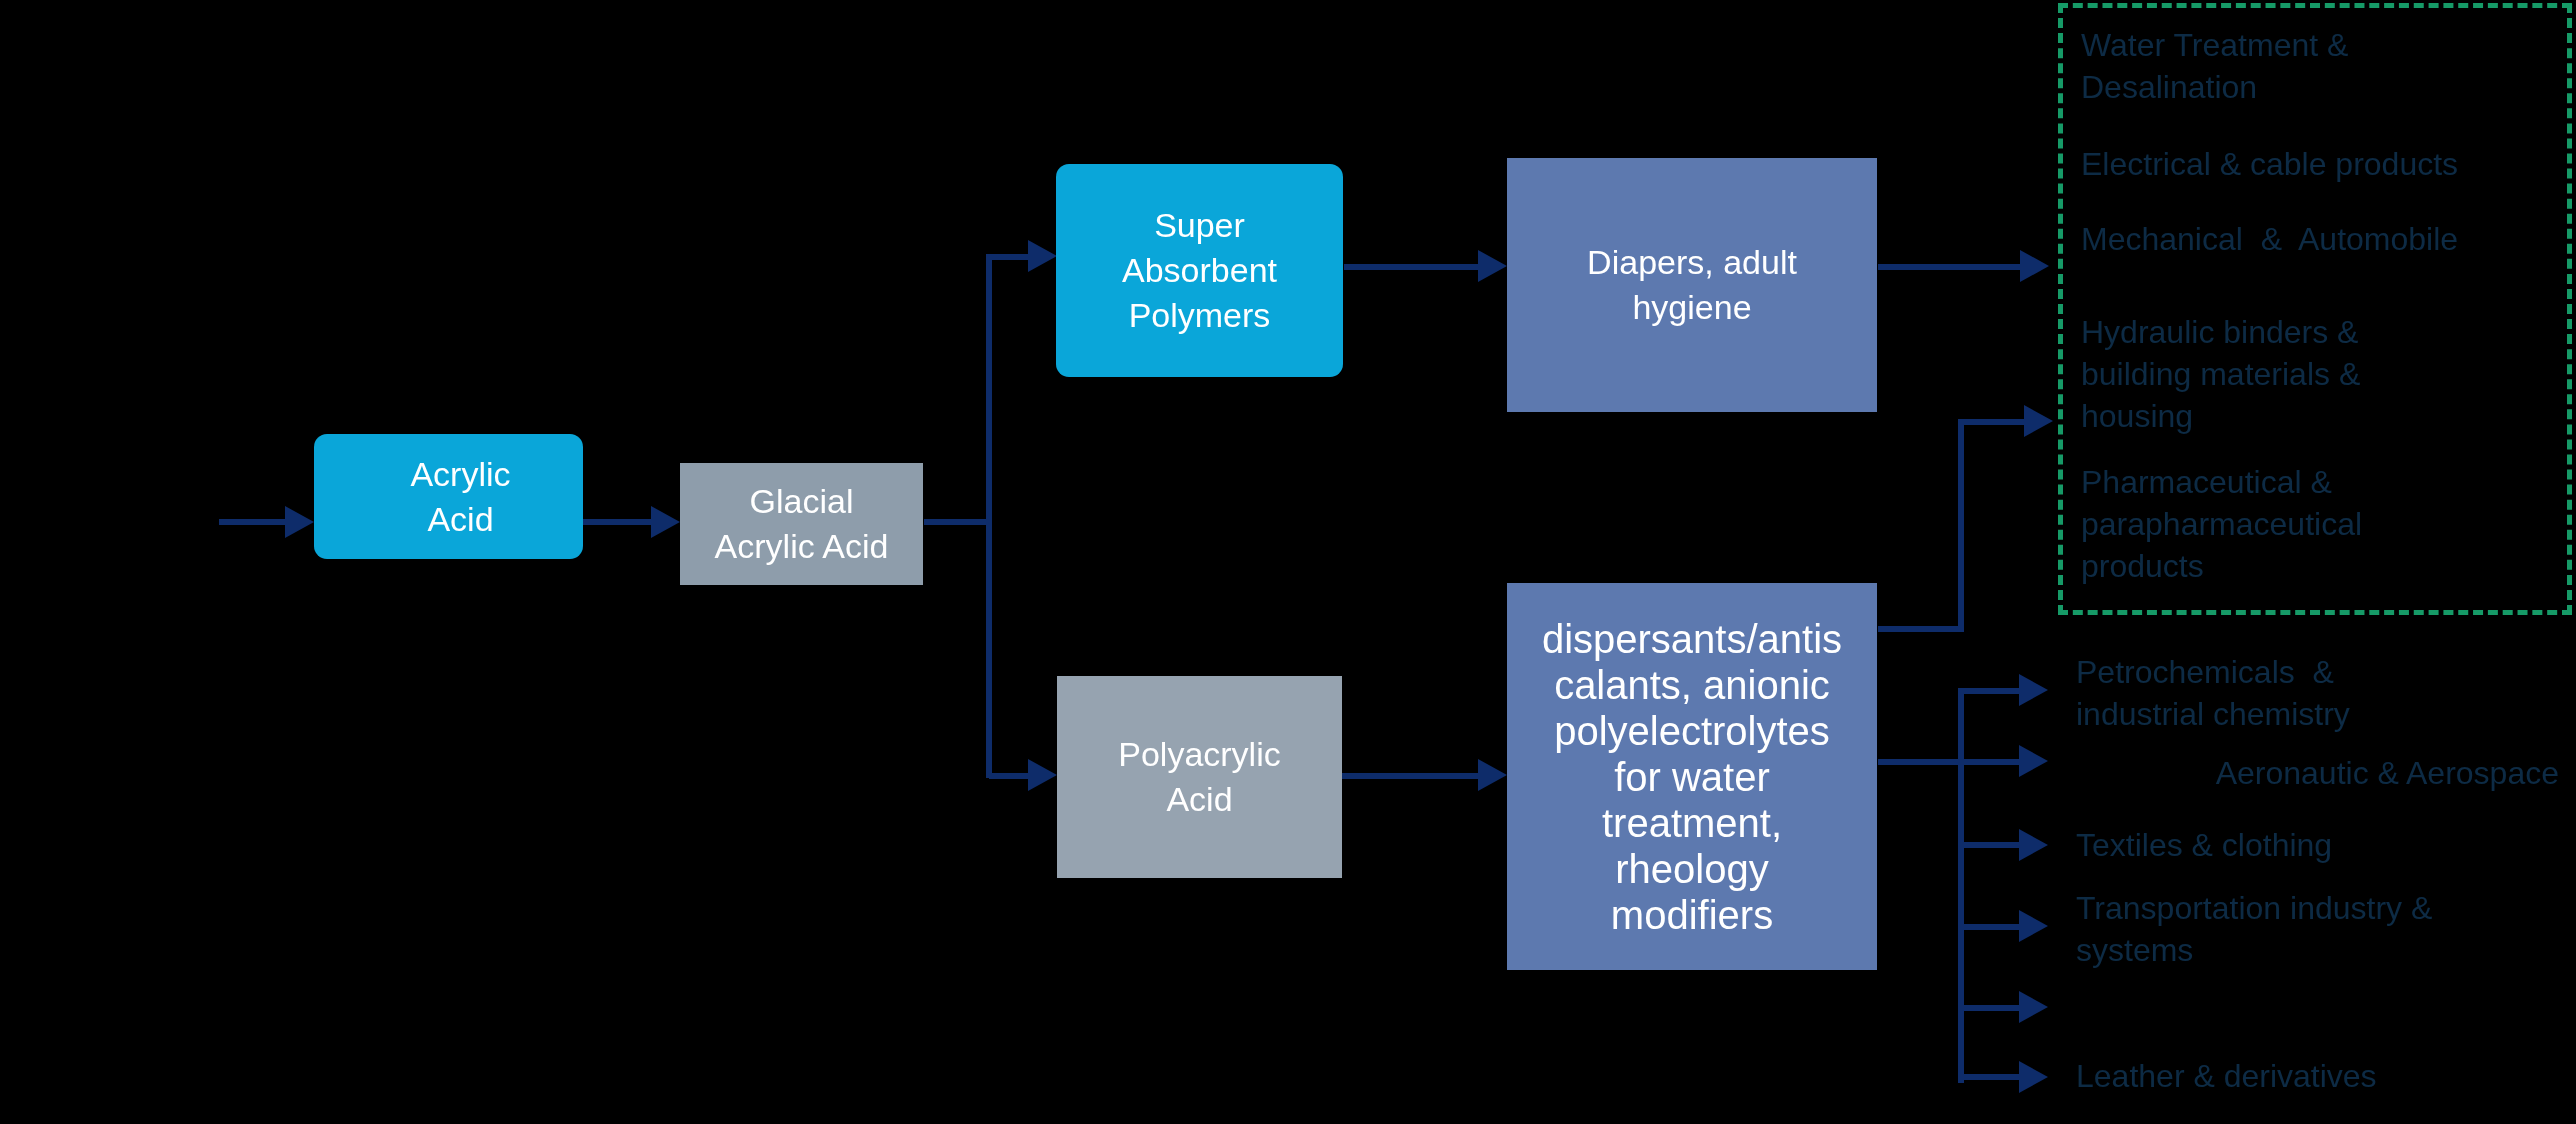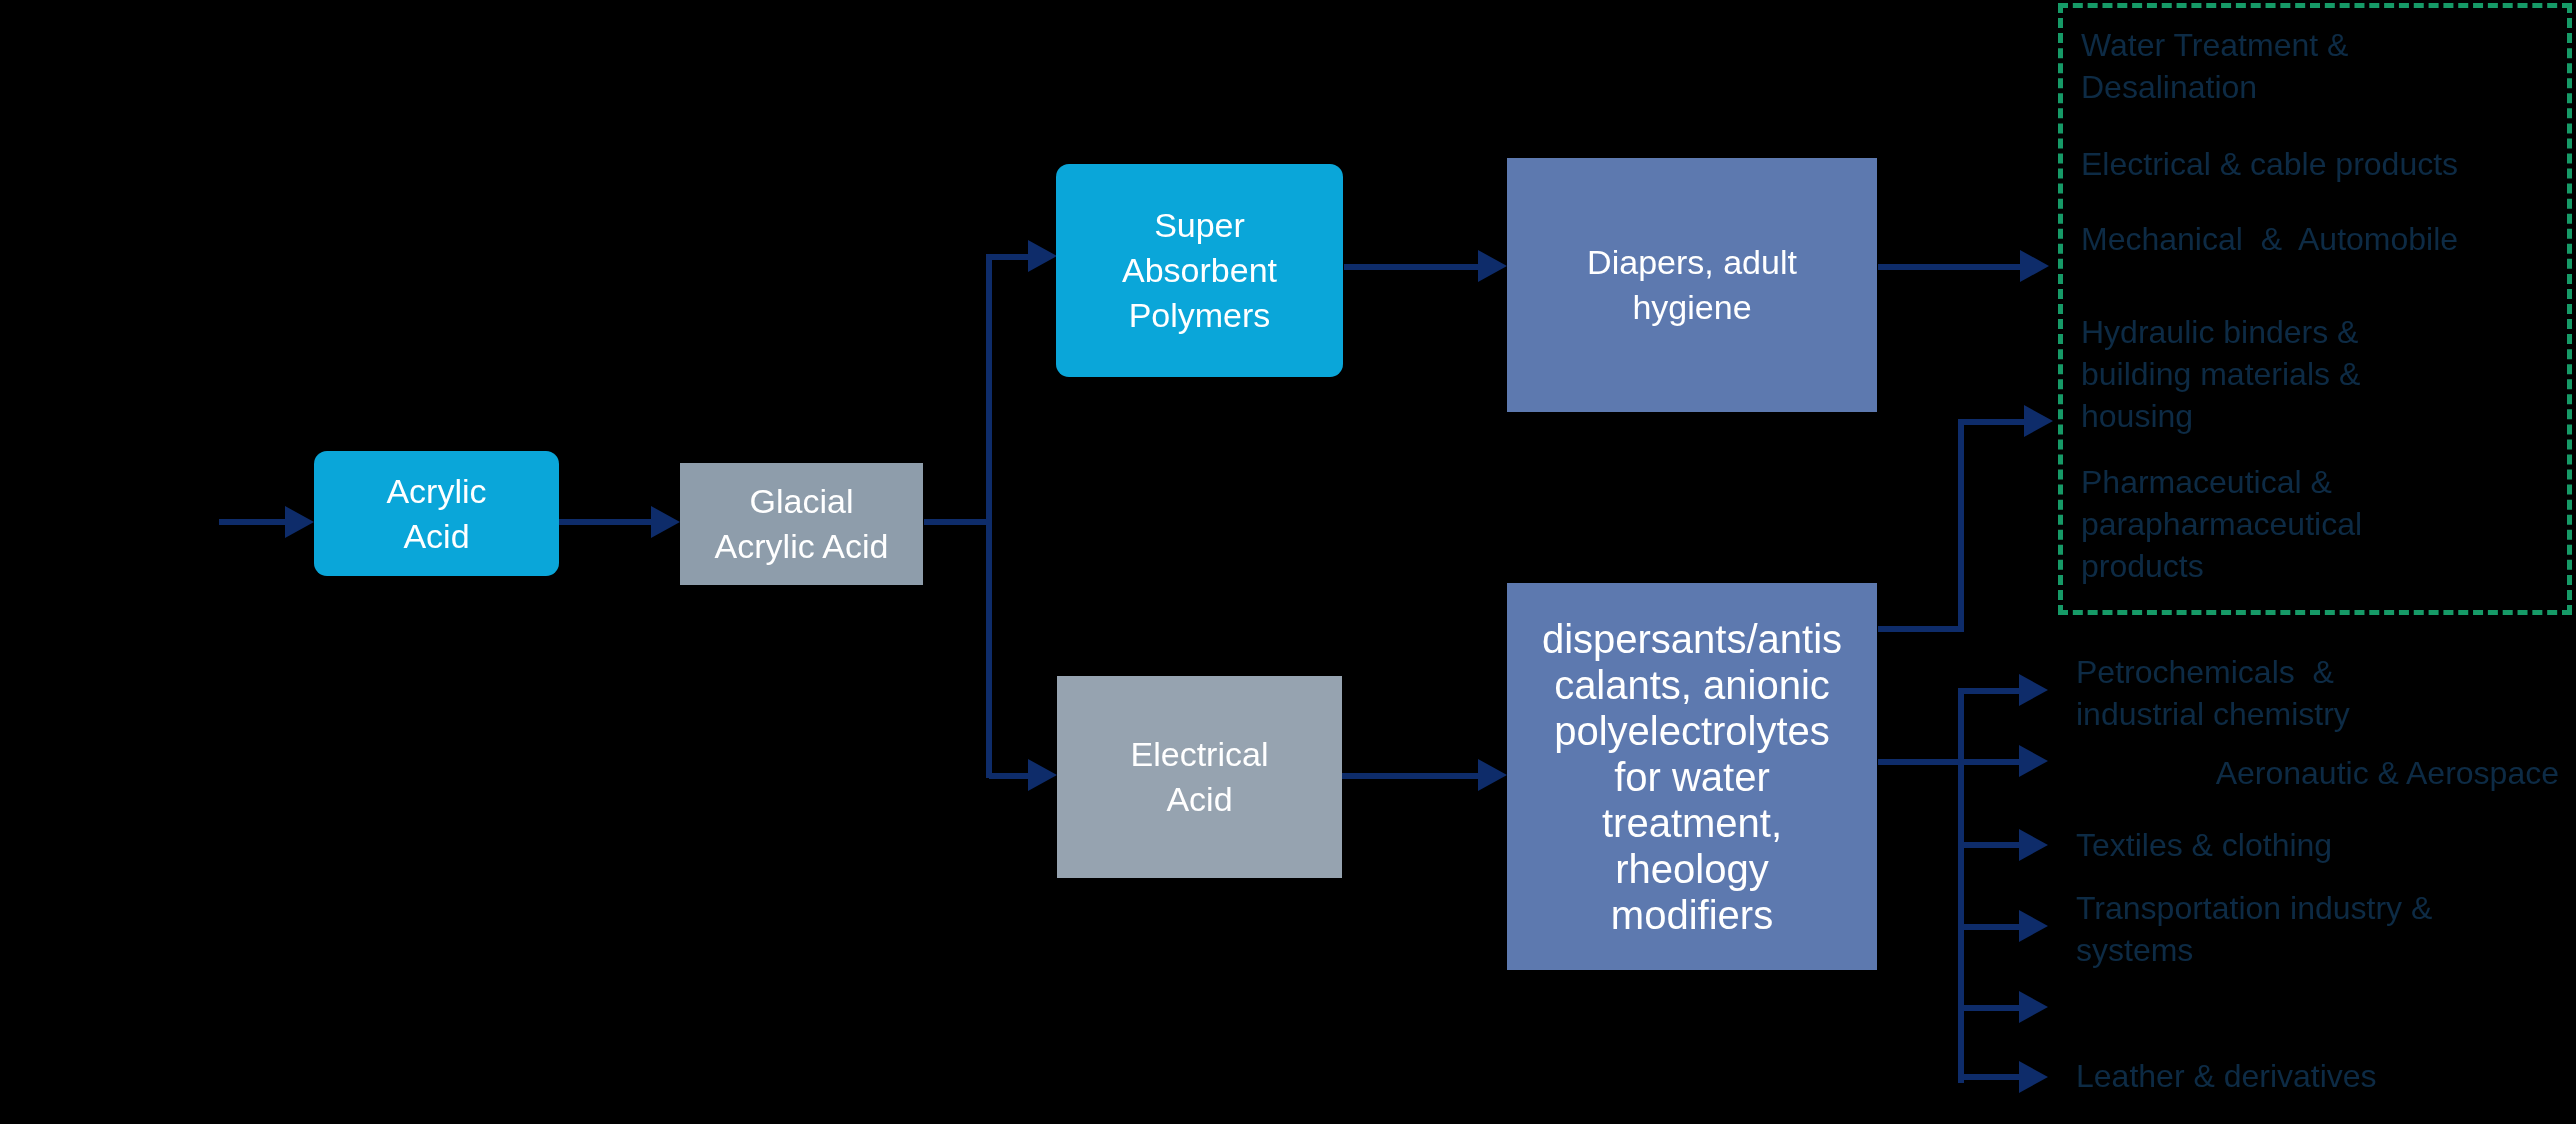--- a/index.html
+++ b/index.html
@@ -84,30 +84,30 @@
 
   <div class="hline" style="left:1958px;top:924px;width:61px;"></div>
   <div class="ah" style="left:2019px;top:910px;"></div>
 
   <div class="hline" style="left:1958px;top:1005px;width:61px;"></div>
   <div class="ah" style="left:2019px;top:991px;"></div>
 
   <div class="hline" style="left:1958px;top:1074px;width:61px;"></div>
   <div class="ah" style="left:2019px;top:1061px;"></div>
 
-  <div class="box cyan" style="left:314px;top:451px;width:245px;height:125px;">Acrylic
+  <div class="box cyan" style="left:314px;top:434px;width:245px;height:125px;padding-left:24px;">Acrylic
 Acid</div>
   <div class="box gray1" style="left:680px;top:463px;width:243px;height:122px;">Glacial
 Acrylic Acid</div>
   <div class="box cyan" style="left:1056px;top:164px;width:287px;height:213px;">Super
 Absorbent
 Polymers</div>
   <div class="box slate" style="left:1507px;top:145px;width:370px;height:254px;margin-top:13px;">Diapers, adult
 hygiene</div>
-  <div class="box gray2" style="left:1057px;top:676px;width:285px;height:202px;">Electrical
+  <div class="box gray2" style="left:1057px;top:676px;width:285px;height:202px;">Polyacrylic
 Acid</div>
   <div class="box slate" style="left:1507px;top:583px;width:370px;height:387px;font-size:40px;line-height:46px;">dispersants/antis
 calants, anionic
 polyelectrolytes
 for water
 treatment,
 rheology
 modifiers</div>
 
   <div class="green-panel"></div>

